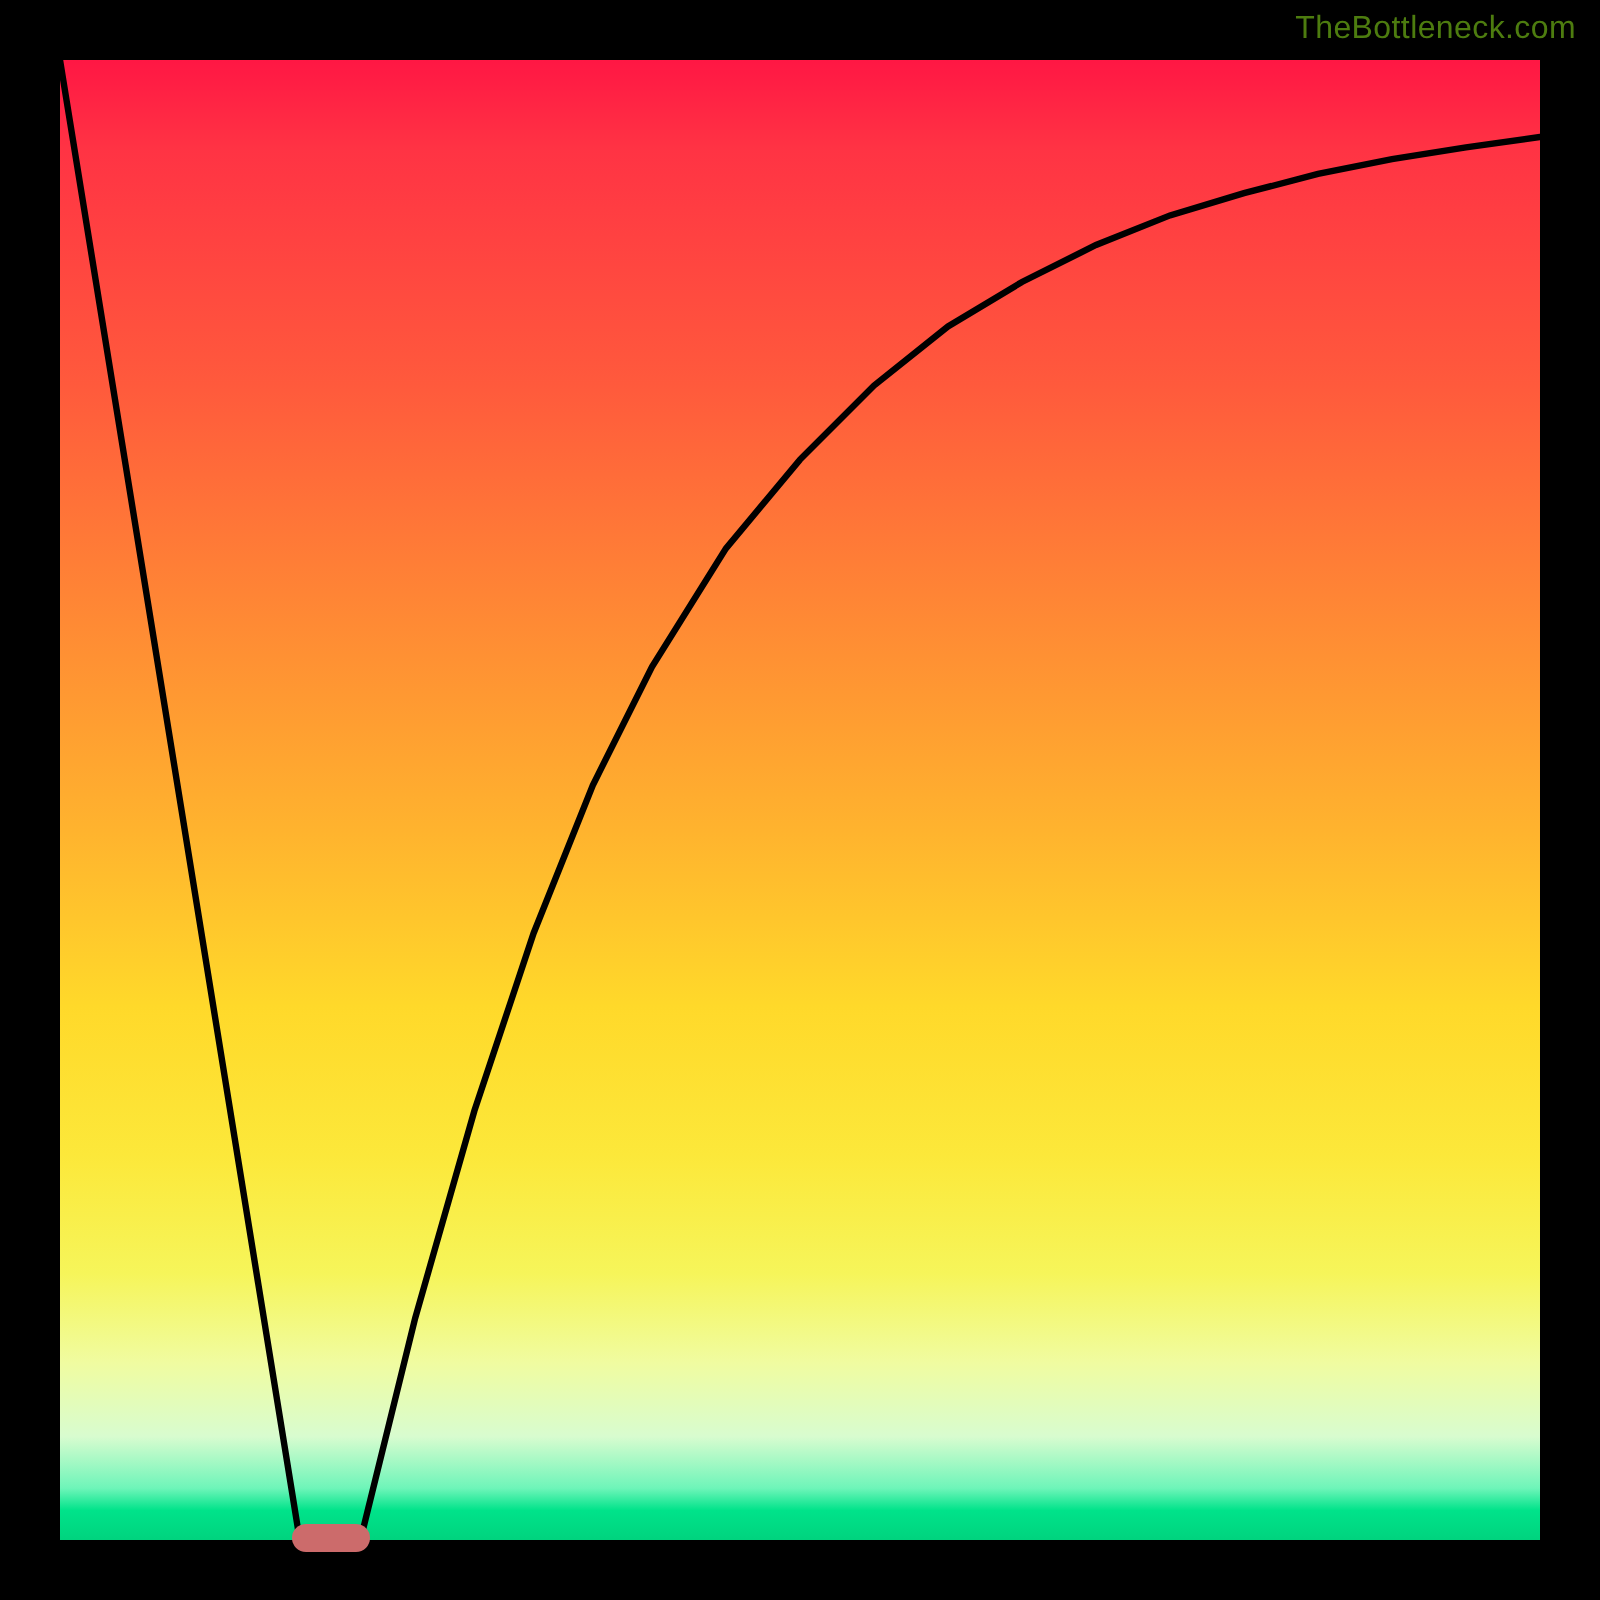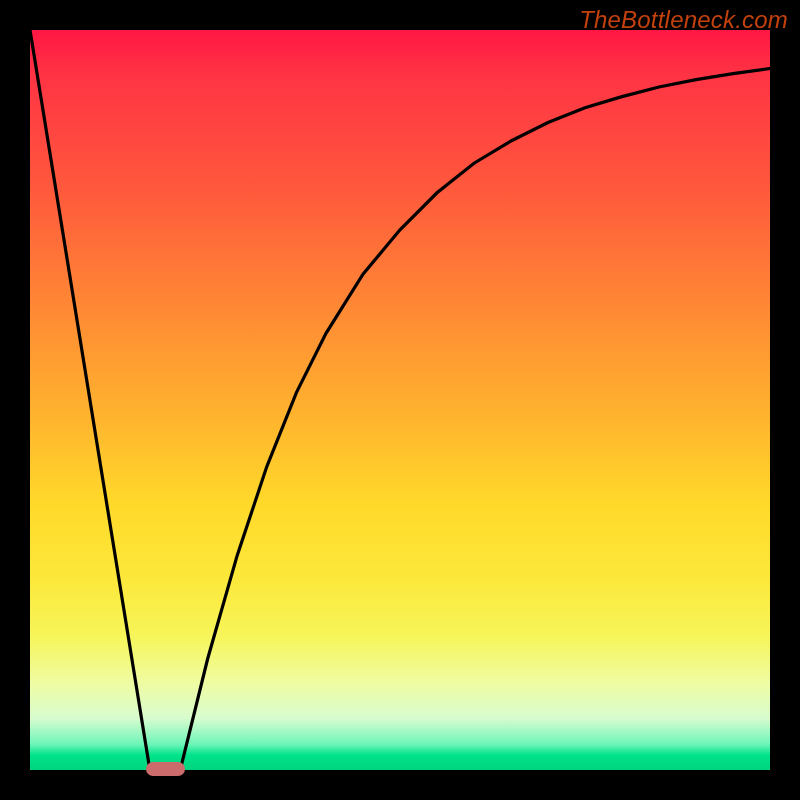--- a/index.html
+++ b/index.html
@@ -49,25 +49,24 @@
   .marker {
     position: absolute;
     background: #cc6b6b;
     border-radius: 8px;
     height: 14px;
   }
   .watermark {
     position: absolute;
     top: 6px;
     right: 12px;
-    color: #c2410c;
-    font-size: 24px;
+    color: #4d7c0f;
+    font-size: 16px;
     letter-spacing: 0.2px;
     user-select: none;
-    font-style: italic;
   }
 </style>
 </head>
 <body>
 
 <div class="outer">
   <div class="watermark">TheBottleneck.com</div>
   <div class="plot">
     <svg class="curve" viewBox="0 0 740 740" preserveAspectRatio="none">
       <path fill="none" stroke="#000" stroke-width="3.2" stroke-linecap="round" d="M 0 0 L 119.88000000000001 740"></path>

